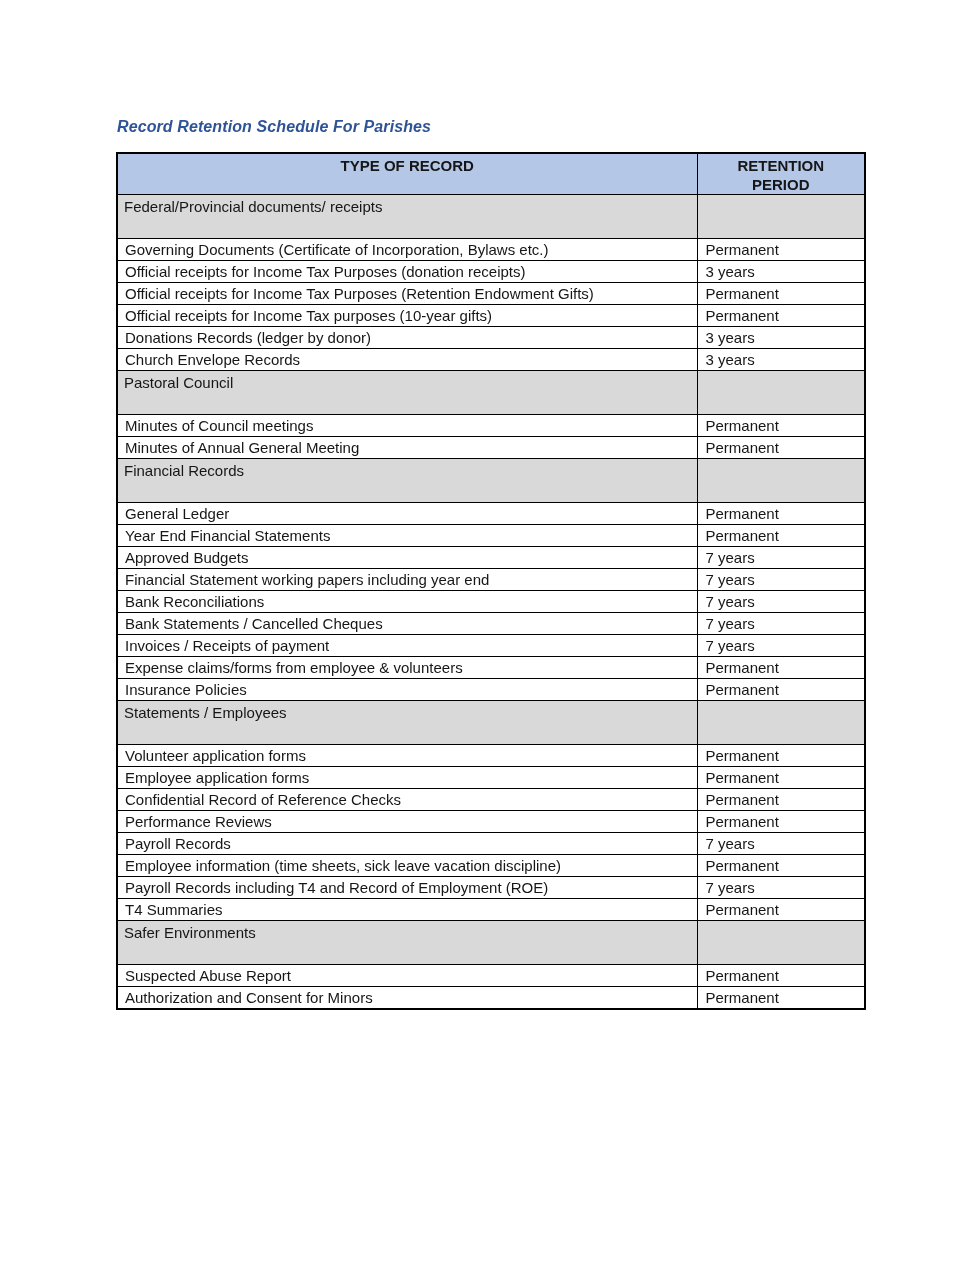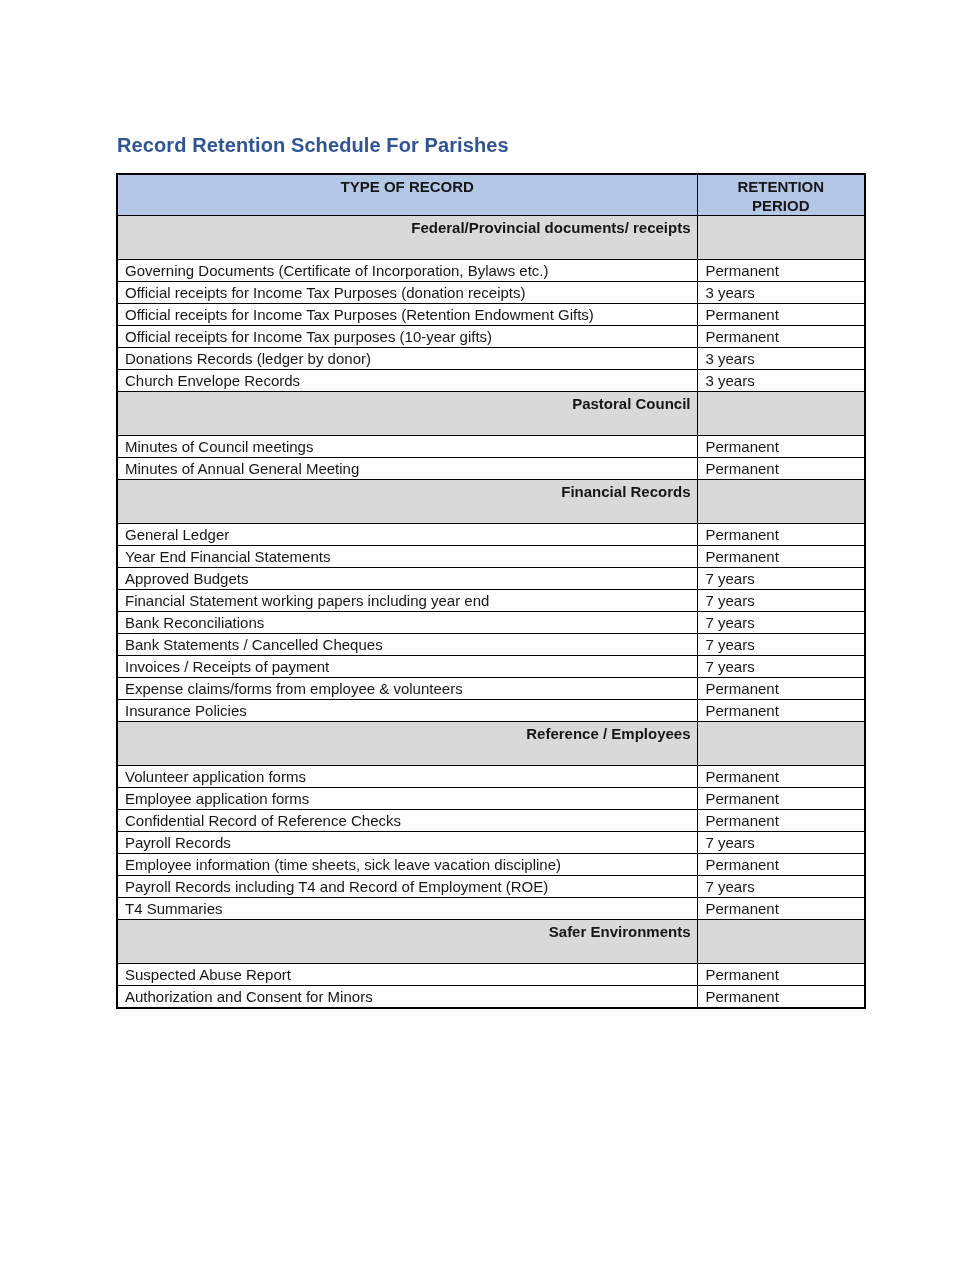--- a/index.html
+++ b/index.html
@@ -19,25 +19,26 @@
     font-family:"Liberation Sans","DejaVu Sans",sans-serif;
     color:var(--text-color);
   }
   .page{
     box-sizing:border-box;
     width:980px;
     height:1268px;
     padding:118px 116px 0 116px;
   }
   .doc-title{
-    margin:16px 0 16px 1px;
-    font-size:20px;
+    margin:0 0 16px 1px;
+    font-size:16px;
     font-weight:700;
     color:var(--title-color);
     letter-spacing:0.1px;
+    font-style:italic;
   }
   table.retention{
     width:748px;
     border-collapse:collapse;
     table-layout:fixed;
     border:2px solid var(--border-color);
   }
   col.c1{width:580px;}
   col.c2{width:168px;}
   th,td{
@@ -58,22 +59,22 @@
     max-width:92px;
     line-height:19px;
   }
   tr.section-row td{
     background:var(--section-bg);
     height:44px;
     vertical-align:top;
     padding:2px 6px 0 6px;
   }
   td.section-title{
-    font-weight:700;
-    text-align:right;
+    font-weight:400;
+    text-align:left;
     line-height:19px;
   }
   td.type-cell{
     padding:1px 6px 1px 7px;
     line-height:19px;
     height:22px;
     white-space:nowrap;
     overflow:hidden;
   }
   td.period-cell{
@@ -176,33 +177,37 @@
         </tr>
         <tr>
           <td class="type-cell">Expense claims/forms from employee &amp; volunteers</td>
           <td class="period-cell">Permanent</td>
         </tr>
         <tr>
           <td class="type-cell">Insurance Policies</td>
           <td class="period-cell">Permanent</td>
         </tr>
         <tr class="section-row">
-          <td class="section-title">Reference / Employees</td>
+          <td class="section-title">Statements / Employees</td>
           <td class="section-empty"></td>
         </tr>
         <tr>
           <td class="type-cell">Volunteer application forms</td>
           <td class="period-cell">Permanent</td>
         </tr>
         <tr>
           <td class="type-cell">Employee application forms</td>
           <td class="period-cell">Permanent</td>
         </tr>
         <tr>
           <td class="type-cell">Confidential Record of Reference Checks</td>
+          <td class="period-cell">Permanent</td>
+        </tr>
+        <tr>
+          <td class="type-cell">Performance Reviews</td>
           <td class="period-cell">Permanent</td>
         </tr>
         <tr>
           <td class="type-cell">Payroll Records</td>
           <td class="period-cell">7 years</td>
         </tr>
         <tr>
           <td class="type-cell">Employee information (time sheets, sick leave vacation discipline)</td>
           <td class="period-cell">Permanent</td>
         </tr>

